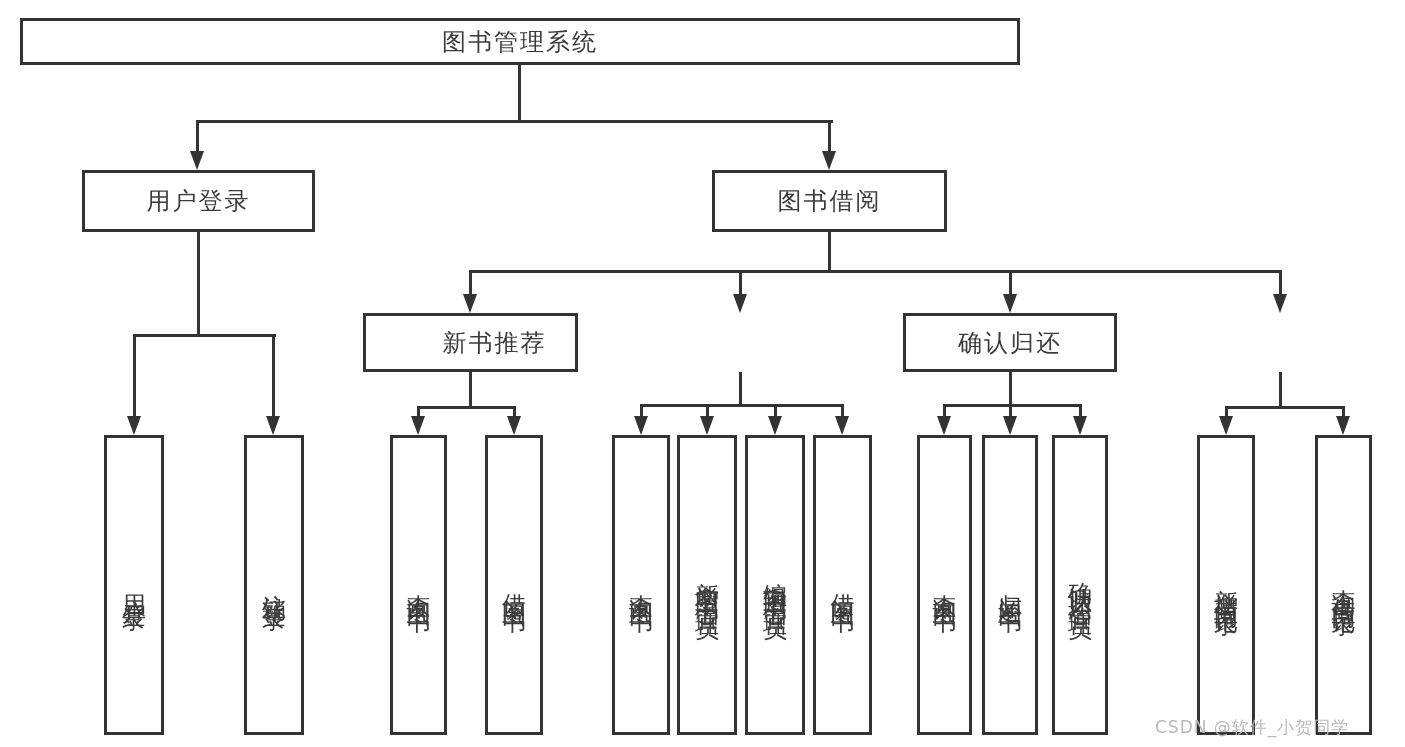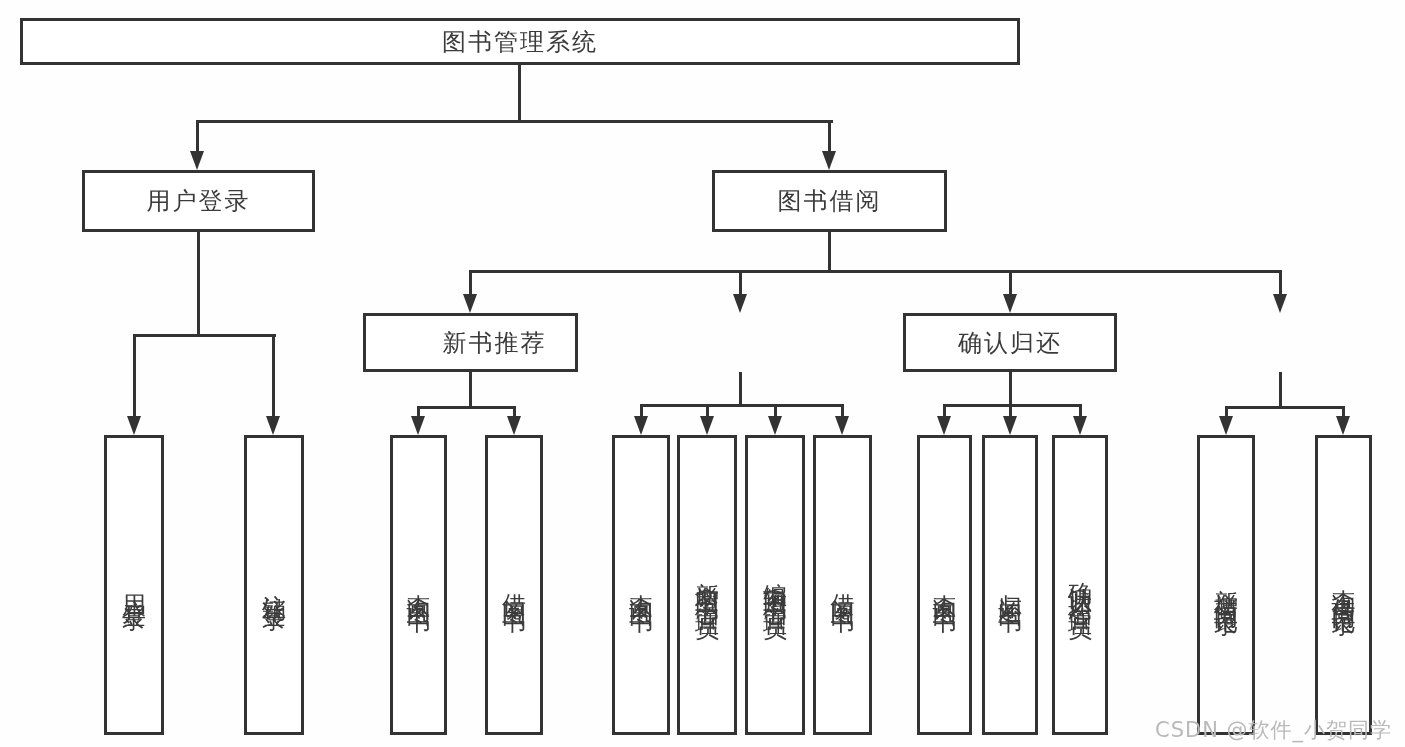--- a/index.html
+++ b/index.html
@@ -7,21 +7,21 @@
   #stage{position:relative;width:1405px;height:747px;background:#fefefe;overflow:hidden;}
   .box{position:absolute;box-sizing:border-box;border:3px solid #333333;background:#ffffff;
        display:flex;align-items:center;justify-content:center;color:#3b3b3b;}
   .hbox{font-size:24px;letter-spacing:2px;}
   .leaf .vtext{writing-mode:vertical-rl;text-orientation:mixed;font-size:24px;letter-spacing:5px;
        color:#3b3b3b;white-space:nowrap;}
   .vl{position:absolute;width:3px;background:#333333;}
   .hl{position:absolute;height:3px;background:#333333;}
   .ar{position:absolute;width:0;height:0;border-left:7px solid transparent;
       border-right:7px solid transparent;border-top:19px solid #333333;}
-  .watermark{position:absolute;left:1155px;top:716px;font-size:21px;color:#b9b9b9;
+  .watermark{position:absolute;left:1155px;top:716px;font-size:17px;color:#b9b9b9;
       letter-spacing:1px;white-space:nowrap;}
 </style>
 </head>
 <body>
 
 <div id="stage">
 
   <div class="box hbox" style="left:20px;top:18px;width:1000px;height:47px;">
     <span>图书管理系统</span>
   </div>

